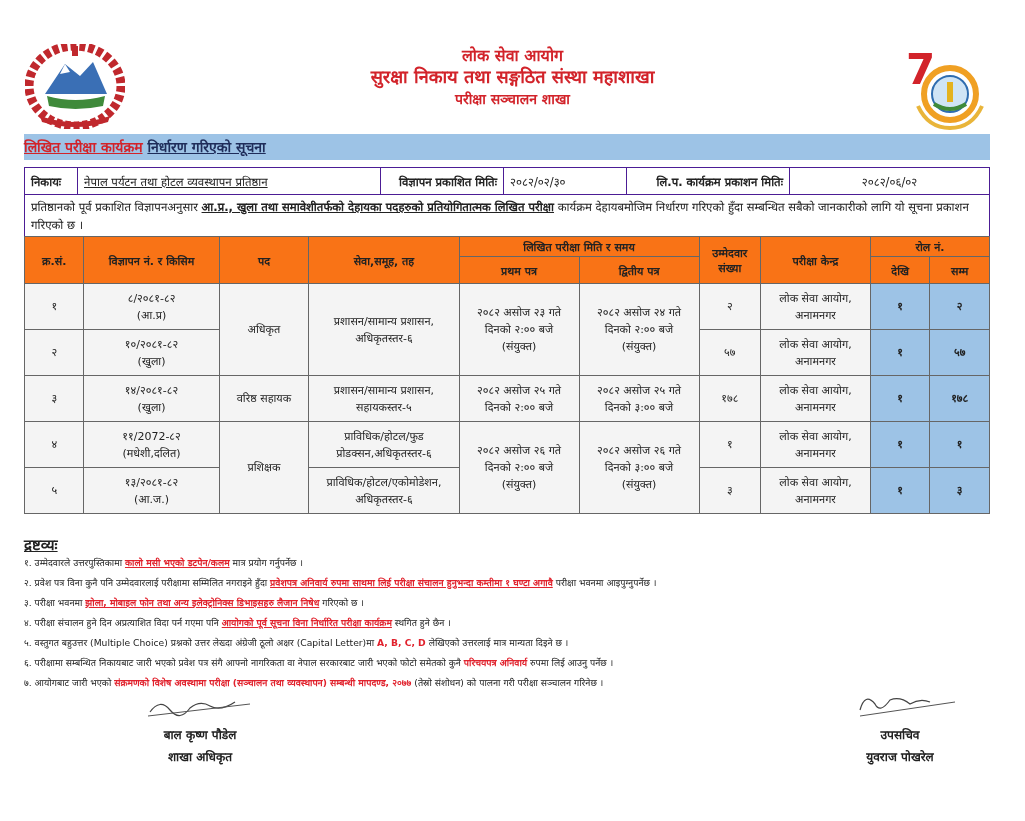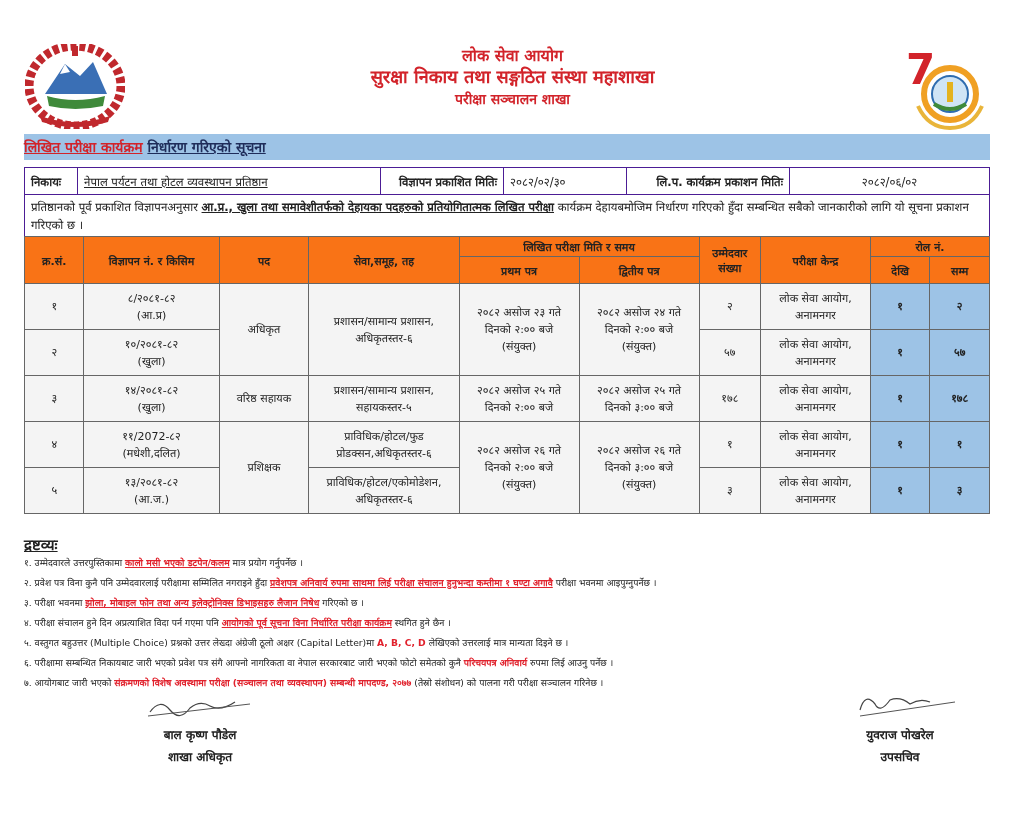--- a/index.html
+++ b/index.html
@@ -231,15 +231,15 @@
     <line x1="8" y1="26" x2="110" y2="14" stroke="#555" stroke-width="1"></line>
   </svg>
   <div class="sig-name">बाल कृष्ण पौडेल</div>
   <div class="sig-name">शाखा अधिकृत</div>
 </div>
 <div class="sig-right">
   <svg width="120" height="30" viewBox="0 0 120 30">
     <path d="M20 20 Q25 2 35 14 Q40 24 50 10 Q60 6 70 14 Q80 8 90 12" stroke="#444" stroke-width="1.2" fill="none"></path>
     <line x1="20" y1="26" x2="115" y2="12" stroke="#555" stroke-width="1"></line>
   </svg>
+  <div class="sig-name">उपसचिव</div>
   <div class="sig-name">युवराज पोखरेल</div>
-  <div class="sig-name">उपसचिव</div>
 </div>
 
 </body></html>

